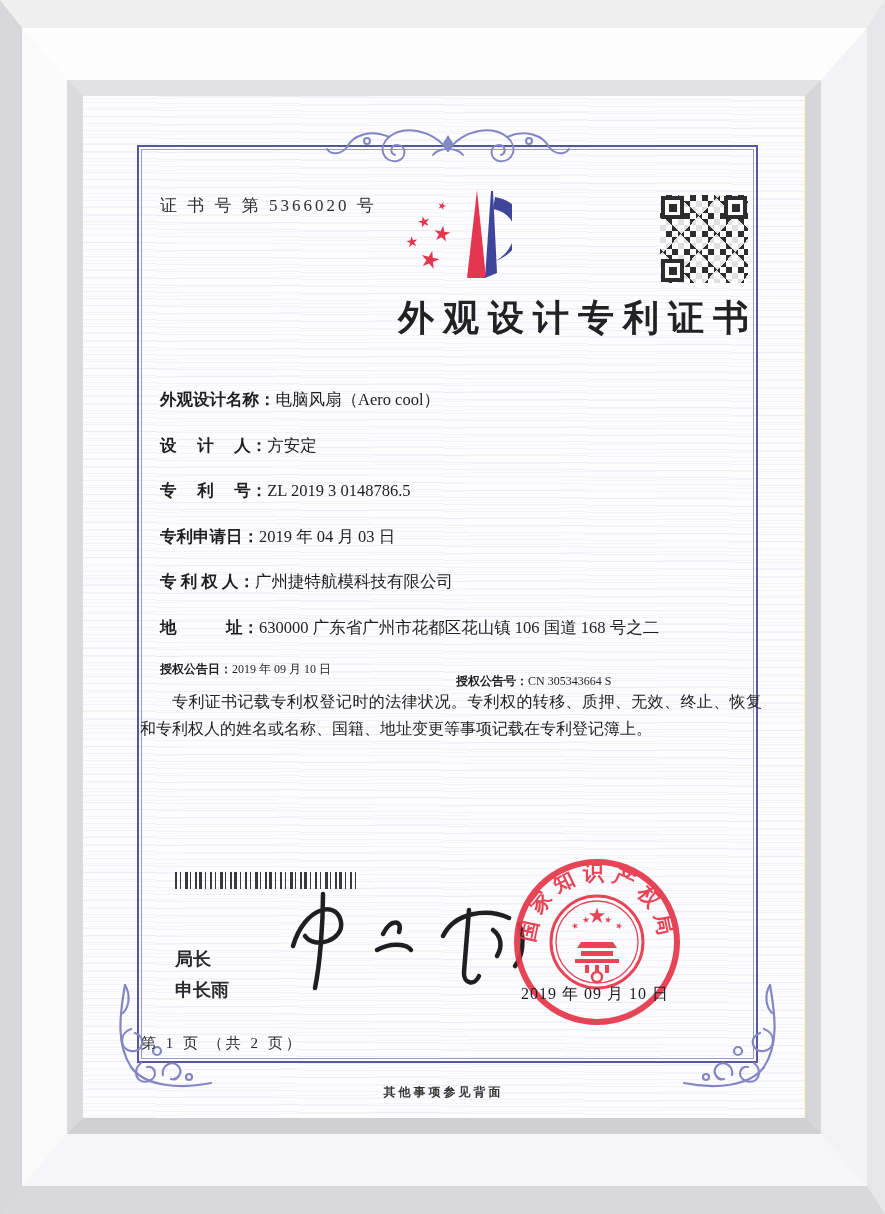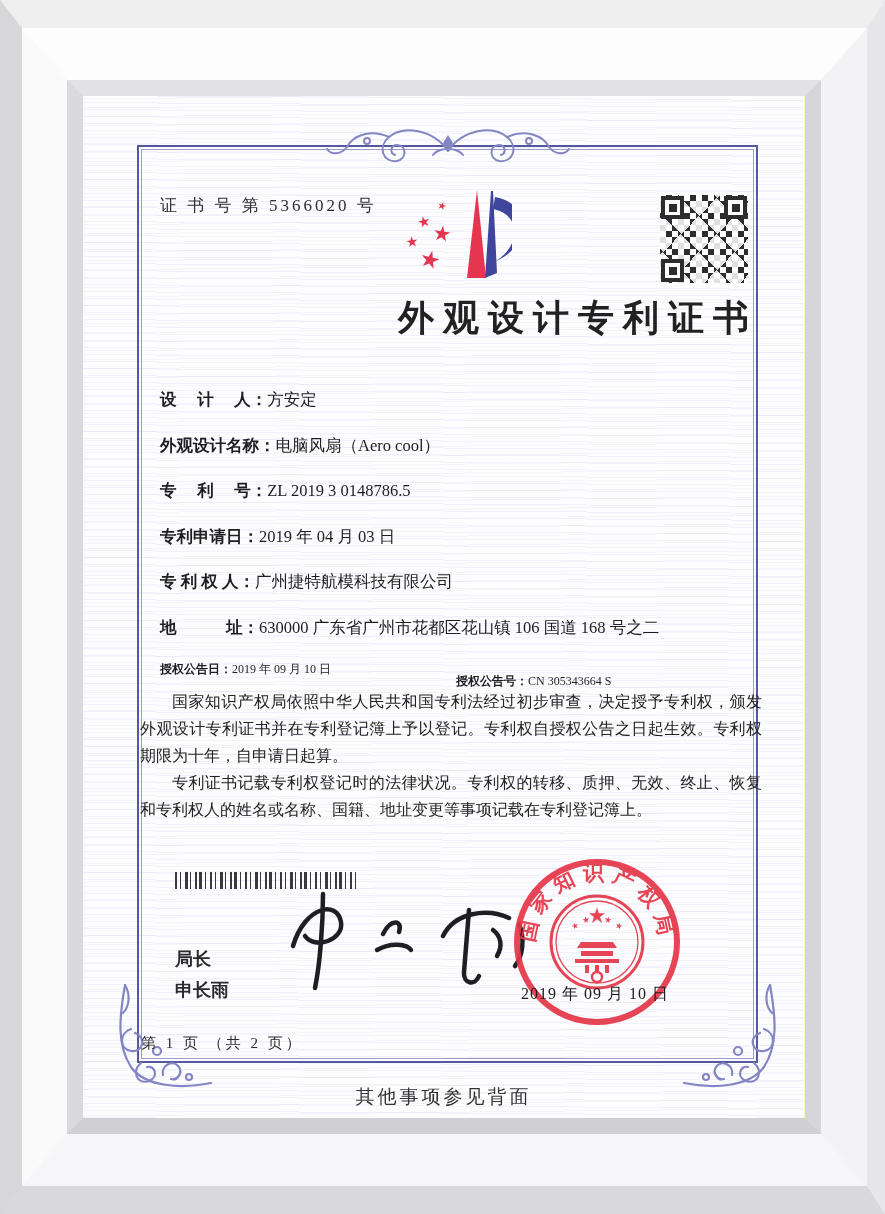--- a/index.html
+++ b/index.html
@@ -54,21 +54,21 @@
       transparent 16px 20px,#3a3a3e 20px 22px,transparent 22px 24px,#3a3a3e 24px 27px,
       transparent 27px 30px,#3a3a3e 30px 31px,transparent 31px 35px);}
   .director{position:absolute;left:92px;top:848px;font-family:"Liberation Sans","DejaVu Sans",sans-serif;
      font-size:18px;font-weight:700;color:#2b2b2f;line-height:31px;}
   .signature{position:absolute;left:182px;top:788px;}
   .seal{position:absolute;left:428px;top:760px;width:172px;height:172px;opacity:.93;}
   .seal-date{position:absolute;left:438px;top:888px;font-size:16px;letter-spacing:1px;color:#1c1c20;}
   .page-no{position:absolute;left:58px;top:938px;width:621px;text-align:left;
      font-size:15px;letter-spacing:3px;color:#2a2a2e;}
   .back-note{position:absolute;left:0;top:988px;width:721px;text-align:center;
-     font-size:19px;font-weight:400;letter-spacing:3px;color:#333;}
+     font-size:12px;font-weight:700;letter-spacing:3px;color:#333;}
 </style>
 </head>
 <body>
 
 <div class="stage">
   <div class="frame-outer"></div>
   <div class="frame-molding" style="position:absolute;left:22px;top:28px;right:18px;bottom:28px;border-width:52px 46px 52px 45px;border-style:solid;border-color:#fdfdfe #f3f3f5 #f6f6f8 #fafafb;"></div>
   <div style="position:absolute;left:67px;top:80px;right:64px;bottom:80px;border:16px solid;border-color:#e2e2e6 #d6d6da #cfcfd4 #dadade;"></div>
 
   <div style="position:absolute;left:83px;top:96px;width:721px;height:1022px;">
@@ -135,35 +135,34 @@
       <div class="qr">
         <div class="mask"></div>
         <div class="finder f-tl"></div>
         <div class="finder f-tr"></div>
         <div class="finder f-bl"></div>
       </div>
 
       <div class="title">外观设计专利证书</div>
 
       <div class="fields">
+        <p><span class="lab">外观设计名称：</span><span>电脑风扇（Aero cool）</span></p>
         <p><span class="lab">设　 计 　人：</span><span>方安定</span></p>
-        <p><span class="lab">外观设计名称：</span><span>电脑风扇（Aero cool）</span></p>
         <p><span class="lab">专　 利 　号：</span><span>ZL 2019 3 0148786.5</span></p>
         <p><span class="lab">专利申请日：</span><span>2019 年 04 月 03 日</span></p>
         <p><span class="lab">专 利 权 人：</span><span>广州捷特航模科技有限公司</span></p>
         <p><span class="lab">地　　　址：</span><span>630000 广东省广州市花都区花山镇 106 国道 168 号之二</span></p>
       </div>
 
       <div class="grant-row">
         <span class="lab" style="font-weight:600">授权公告日：</span><span>2019 年 09 月 10 日</span>
         <span class="right"><span style="font-weight:600">授权公告号：</span><span>CN 305343664 S</span></span>
       </div>
 
       <div class="paras">
-        <p>国家知识产权局依照中华人民共和国专利法经过初步审查，决定授予专利权，颁发外观设计专利证书并在专利登记簿上予以登记。专利权自授权公告之日起生效。专利权期限为十年，自申请日起算。</p>
         <p>专利证书记载专利权登记时的法律状况。专利权的转移、质押、无效、终止、恢复和专利权人的姓名或名称、国籍、地址变更等事项记载在专利登记簿上。</p>
       </div>
 
       <div class="barcode"></div>
 
       <div class="director">
         <div>局长</div>
         <div>申长雨</div>
       </div>
 

